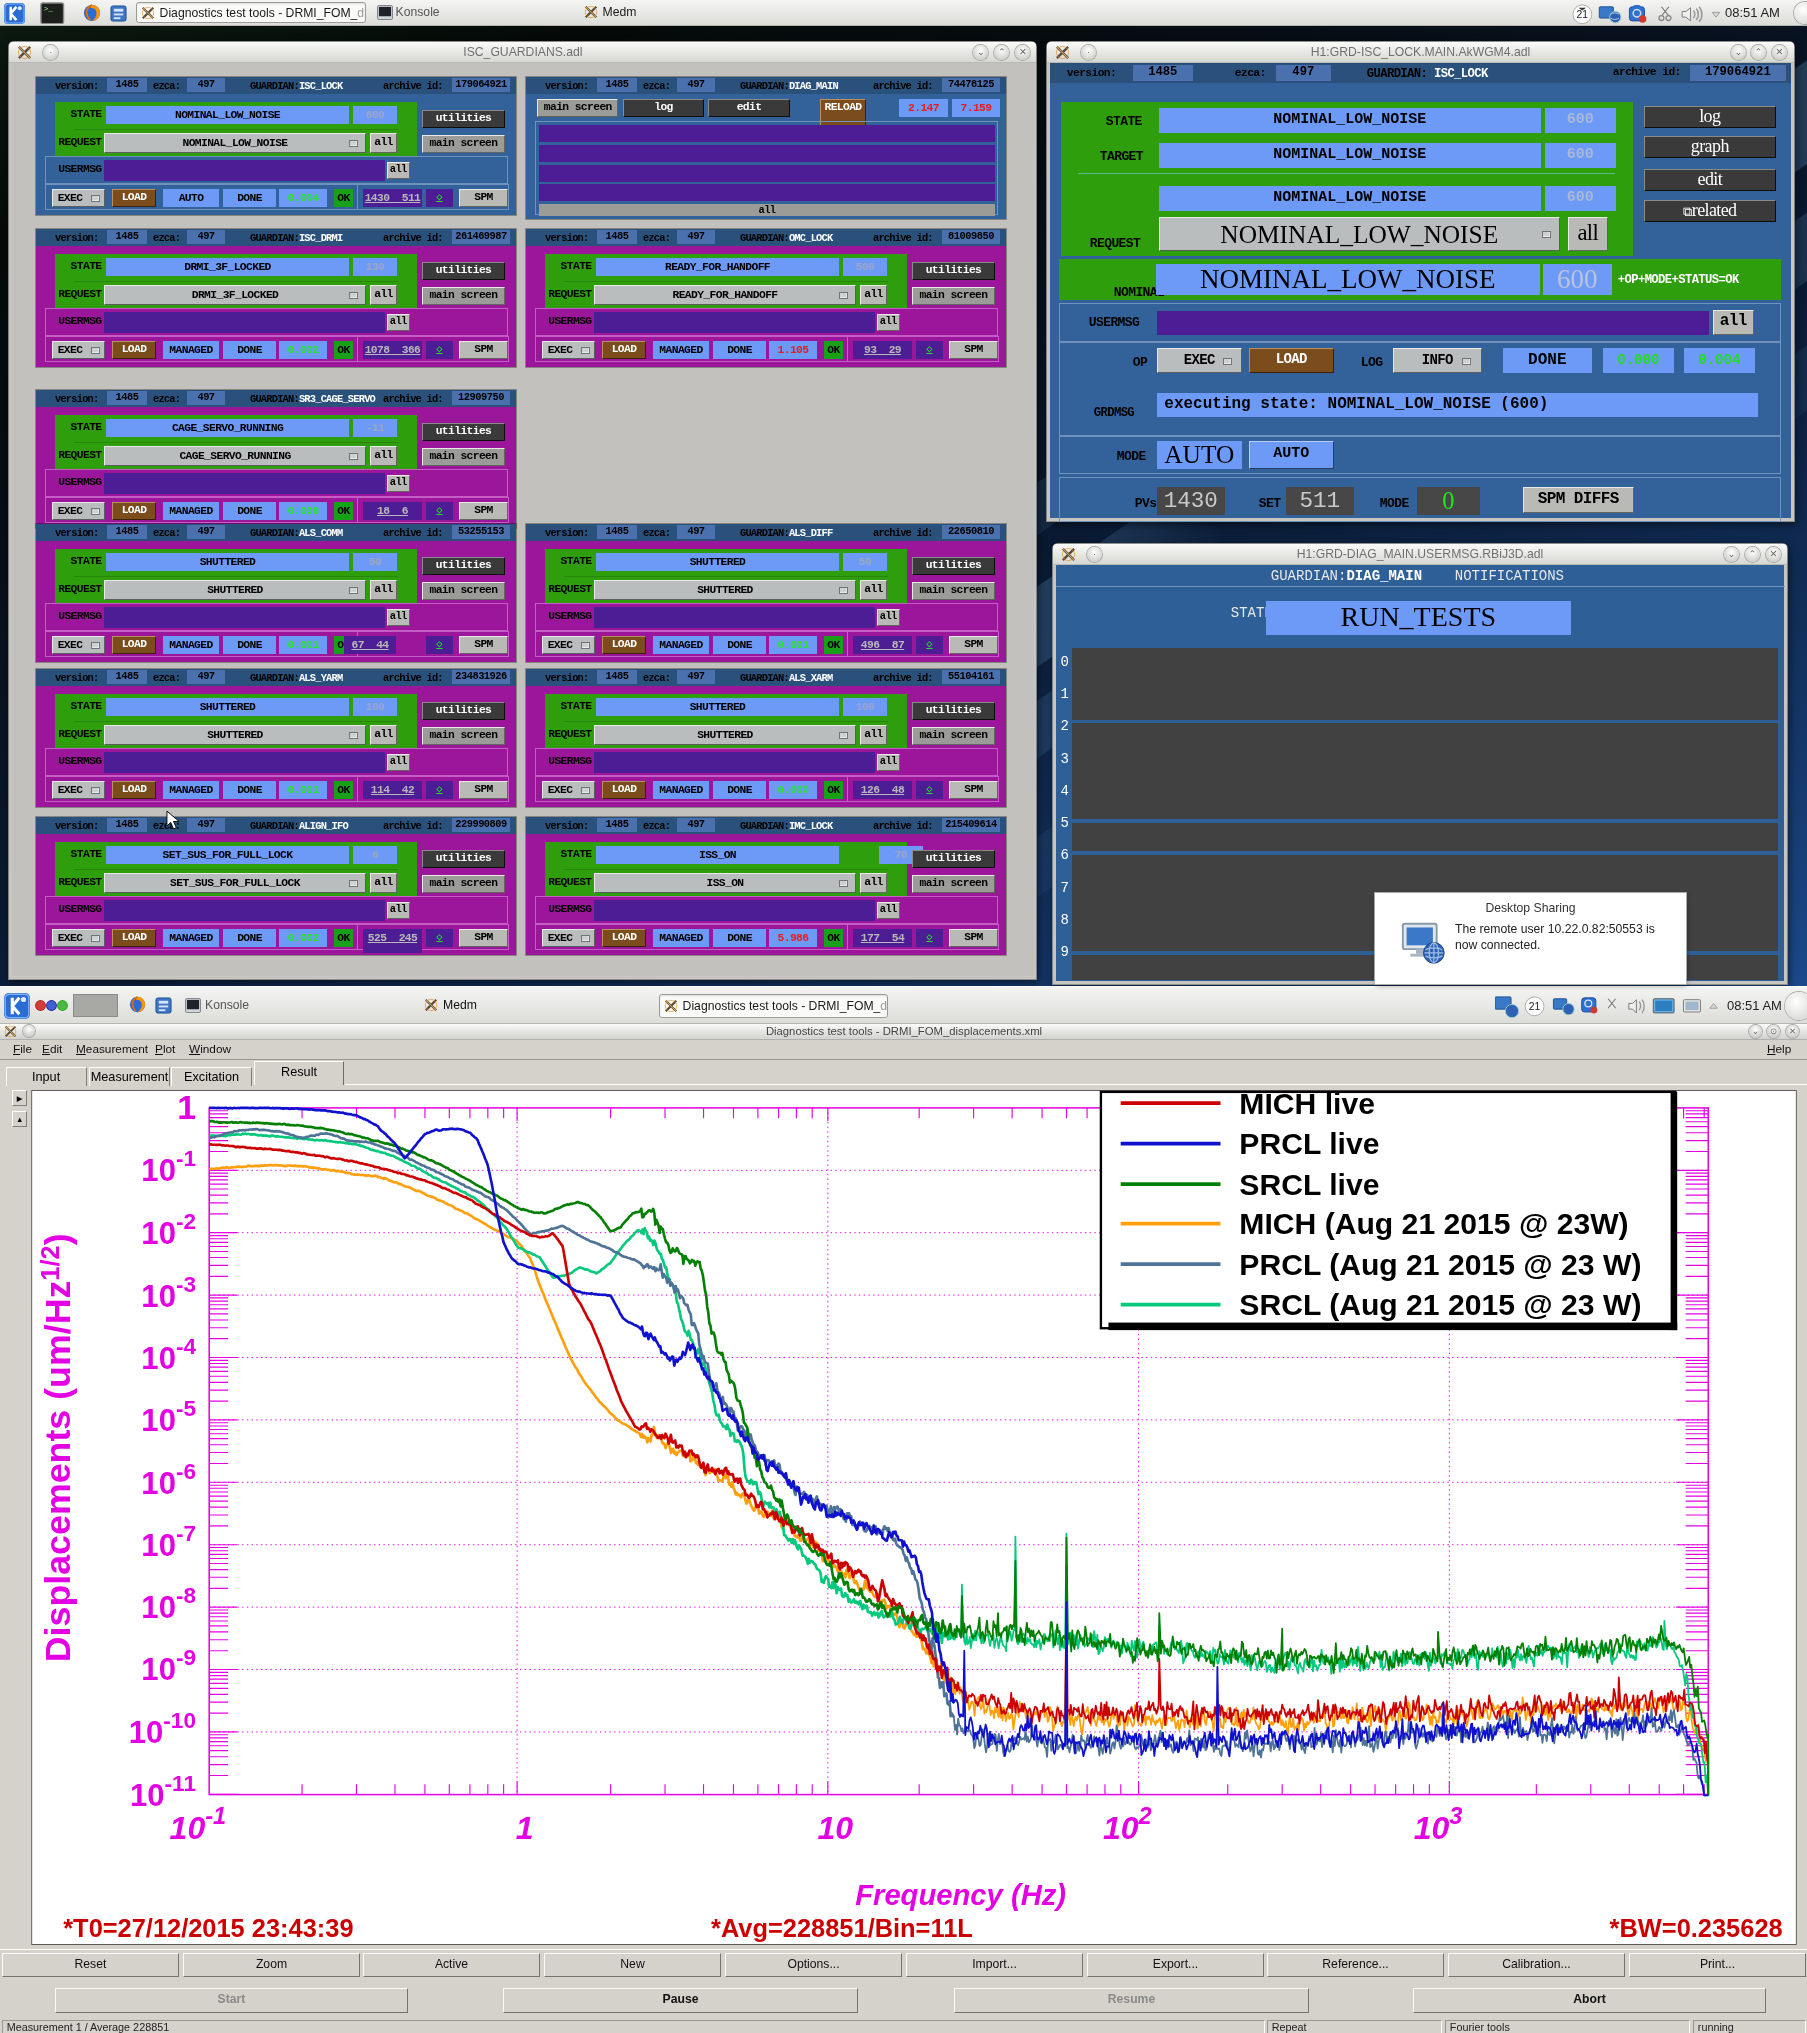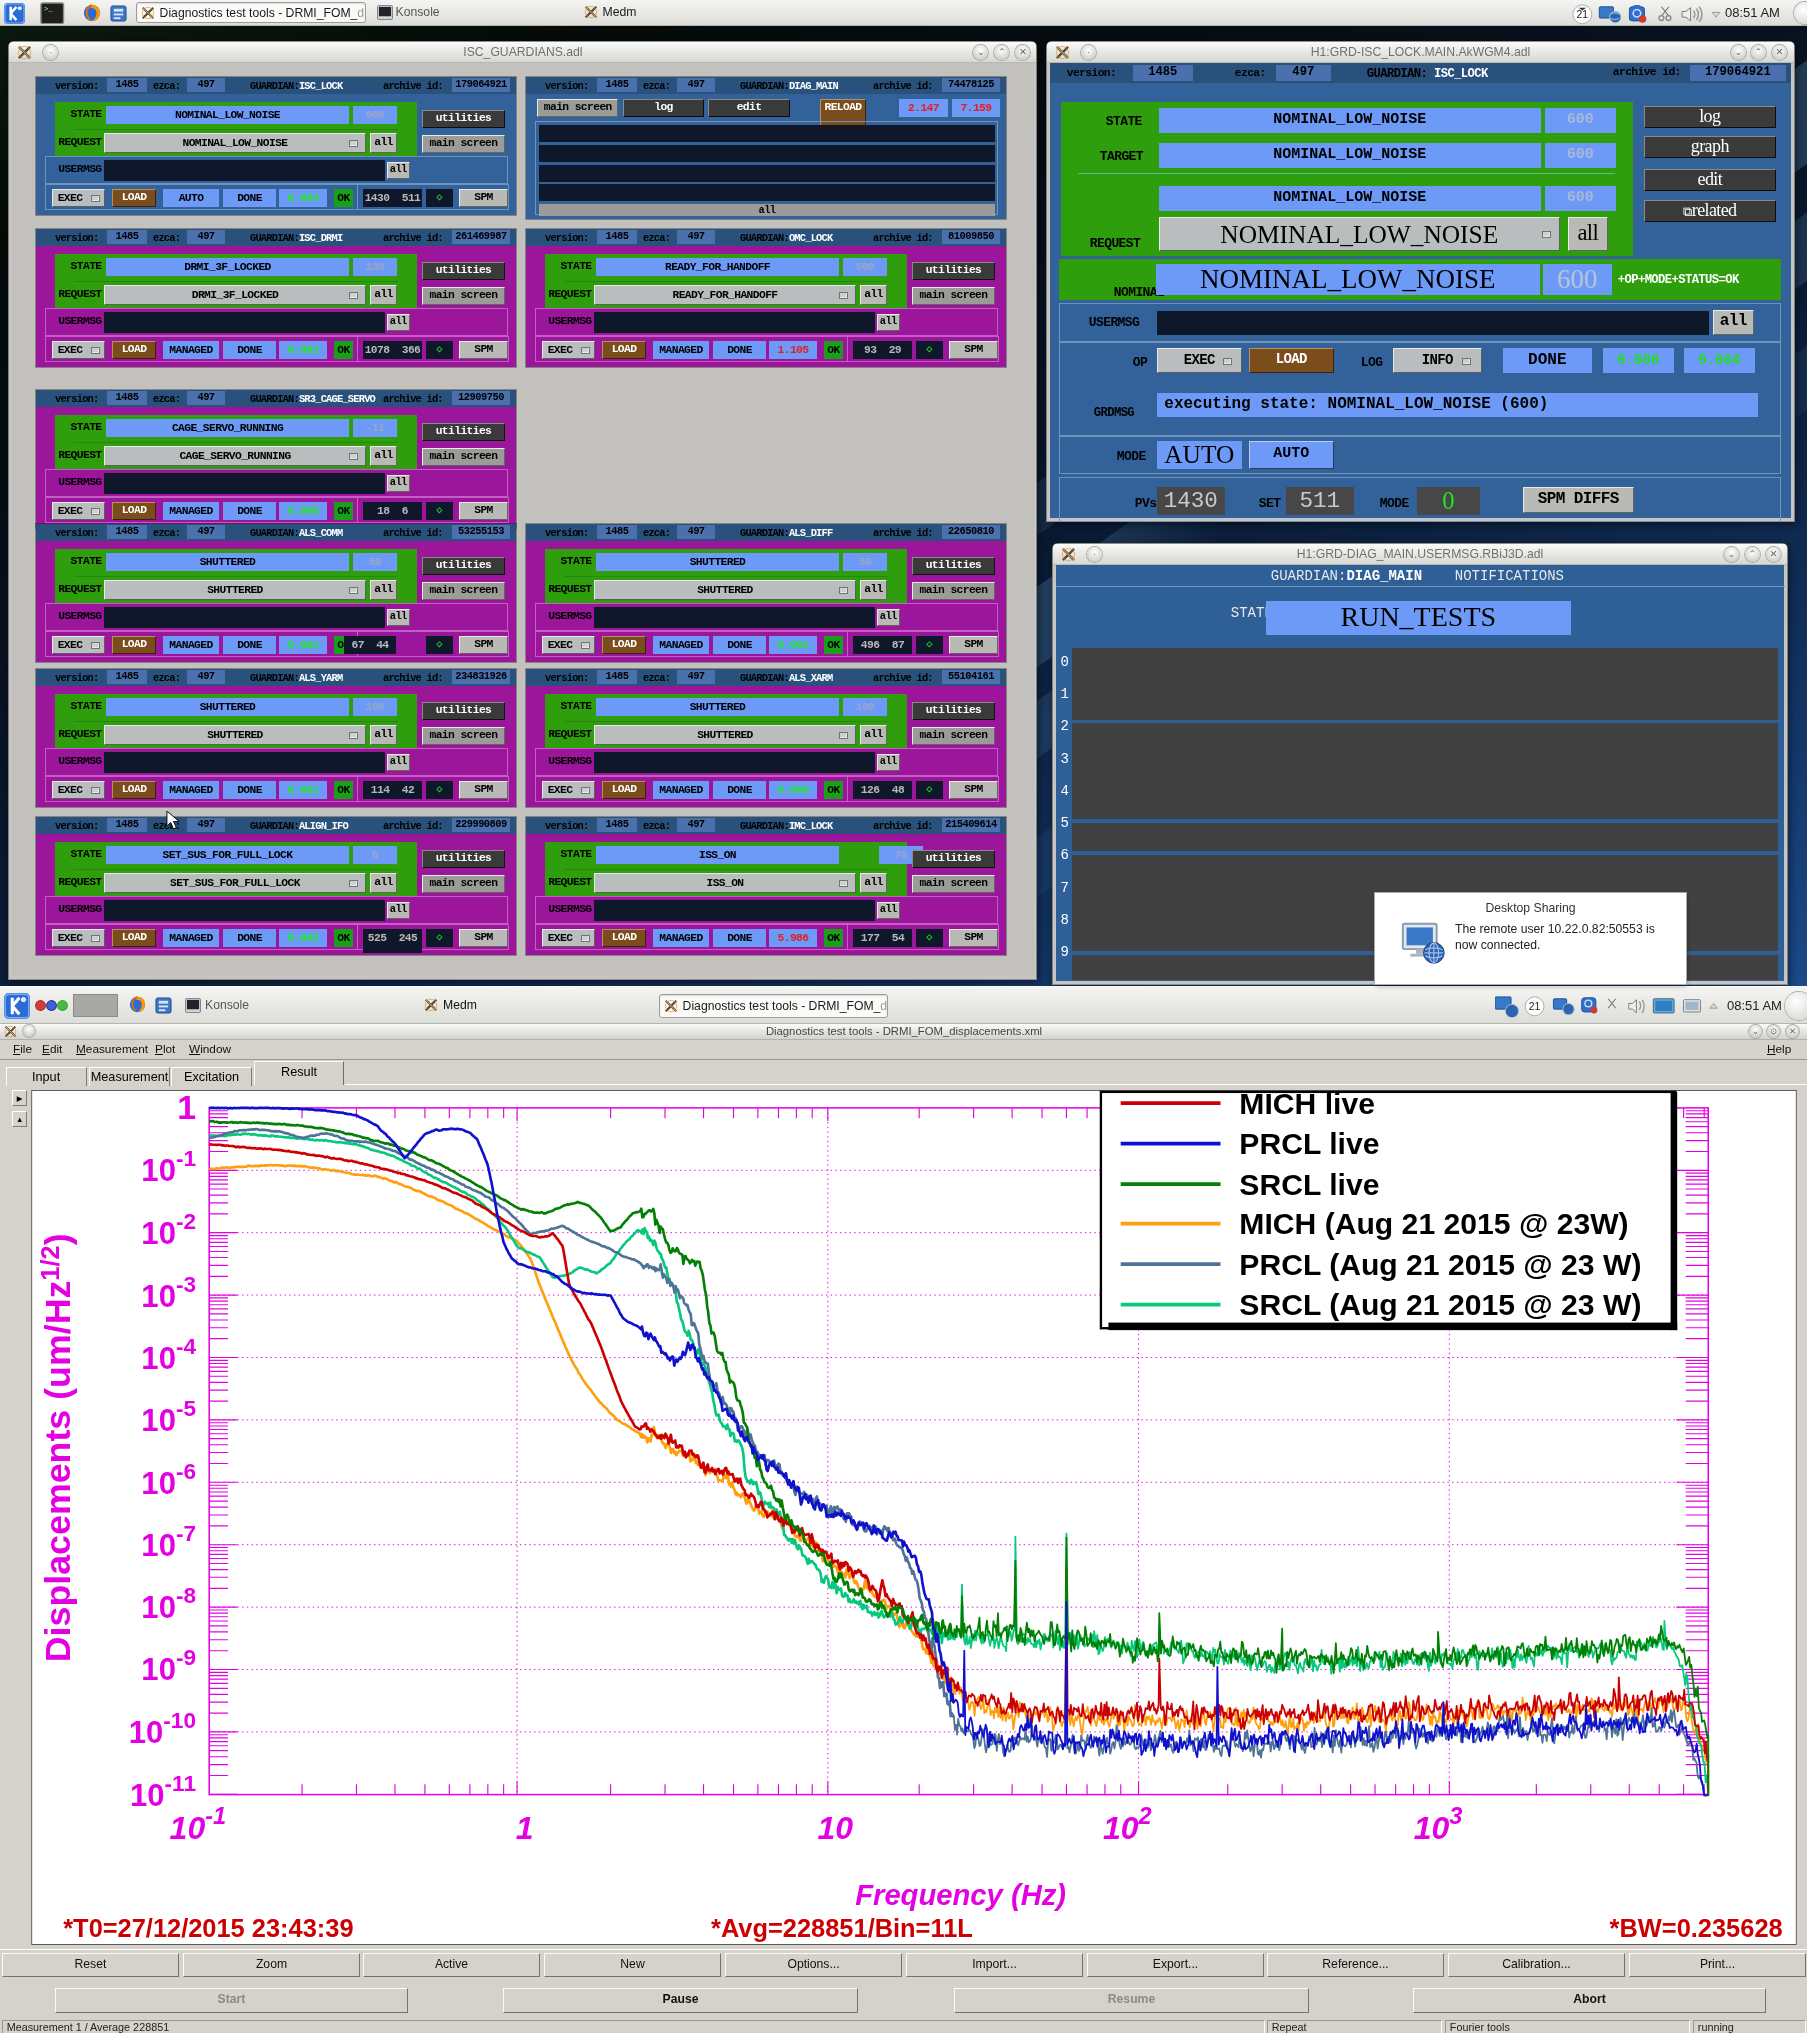--- a/index.html
+++ b/index.html
@@ -28,21 +28,21 @@
 .wicon{position:absolute;top:2.8px;width:15px;height:15px;}
 .wcontent{position:absolute;left:2.8px;right:2.8px;bottom:2.8px;}
 
 .panel{position:absolute;width:480px;height:138px;}
 .ph{position:absolute;left:0;top:0;width:480px;height:17px;background:#29517c;}
 .ph .t{position:absolute;top:2.8px;font-size:10.4px;letter-spacing:-0.8px;color:#000;white-space:nowrap;}
 .ph .w{color:#fff;}
 .ph .vb{position:absolute;top:0.9px;height:14px;background:#4a70ad;font-size:10.4px;color:#000;text-align:center;letter-spacing:-0.5px;}
 .mlabel{position:absolute;font-size:11.3px;letter-spacing:-0.6px;color:#000;}
 .bluef{position:absolute;background:#6d9af7;color:#000;font-size:11.3px;letter-spacing:-0.6px;text-align:center;}
-.darkf{position:absolute;background:#0f172a;}
+.darkf{position:absolute;background:#4c1d95;text-decoration:underline;}
 .grn{position:absolute;background:#2e9e0d;}
 .dropd{position:absolute;background:#b9bdbe;border-top:0.9px solid #e8eaea;border-left:0.9px solid #e8eaea;border-right:0.9px solid #5a5e5e;border-bottom:0.9px solid #5a5e5e;color:#000;font-size:11.3px;letter-spacing:-0.6px;text-align:center;}
 .grip{position:absolute;width:9.4px;height:6.6px;background:#cdd1d2;border:0.9px solid #707474;box-shadow:-0.9px -0.9px 0 #e8eaea inset;}
 .btn3{position:absolute;color:#000;font-size:11.3px;letter-spacing:-0.6px;text-align:center;
  background:#b9b9b5;border-top:1.9px solid #e9e9e6;border-left:1.9px solid #e9e9e6;border-right:1.9px solid #636360;border-bottom:1.9px solid #636360;}
 .btnd{position:absolute;color:#fff;font-size:11.3px;letter-spacing:-0.6px;text-align:center;
  background:#3a3a3a;border-top:1.9px solid #8a8a8a;border-left:1.9px solid #8a8a8a;border-right:1.9px solid #0d0d0d;border-bottom:1.9px solid #0d0d0d;}
 .btnb{position:absolute;color:#fff;font-size:11.3px;letter-spacing:-0.6px;text-align:center;
  background:#7c4d1c;border-top:1.9px solid #b9915c;border-left:1.9px solid #b9915c;border-right:1.9px solid #3a2108;border-bottom:1.9px solid #3a2108;}
 .sect{position:absolute;border:0.9px solid #6e93bd;}

